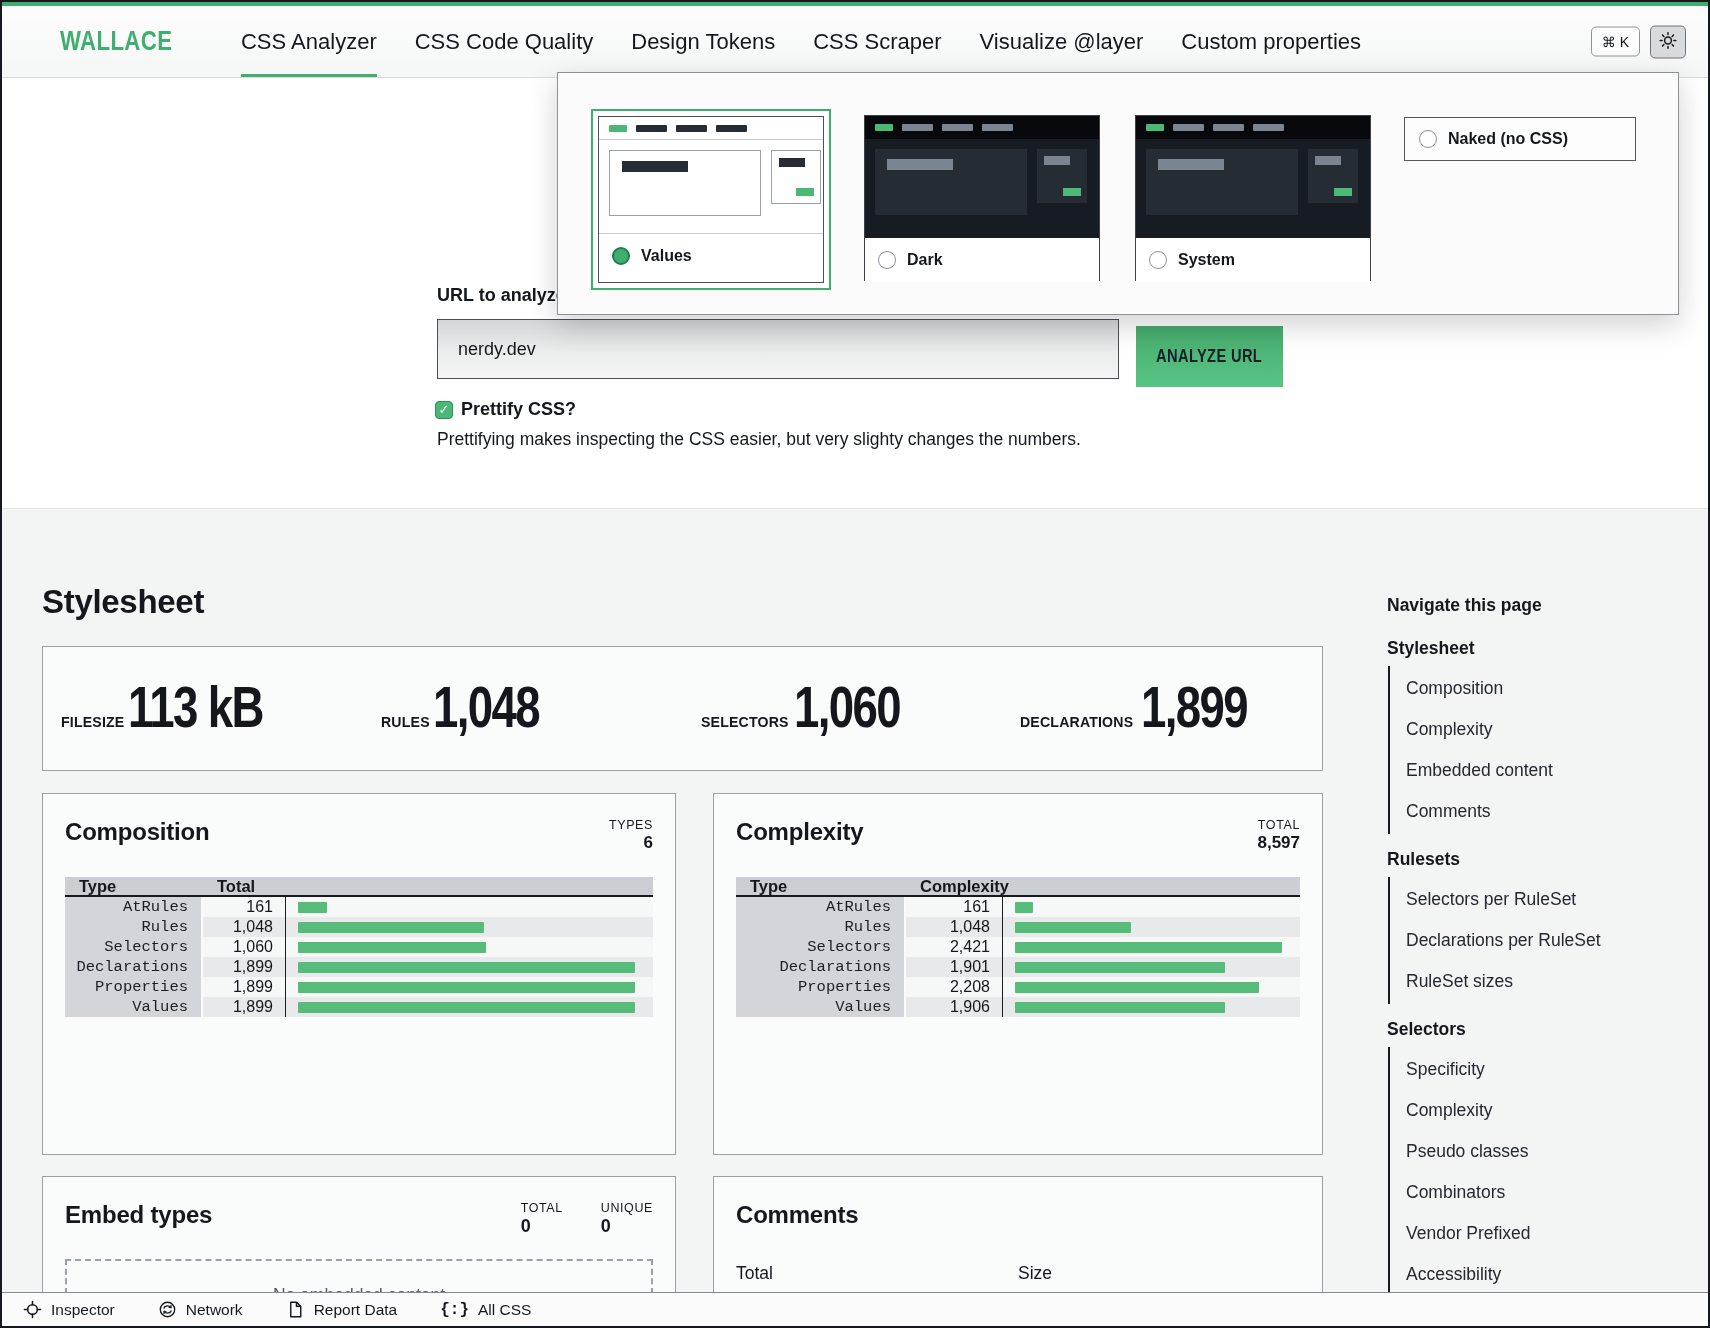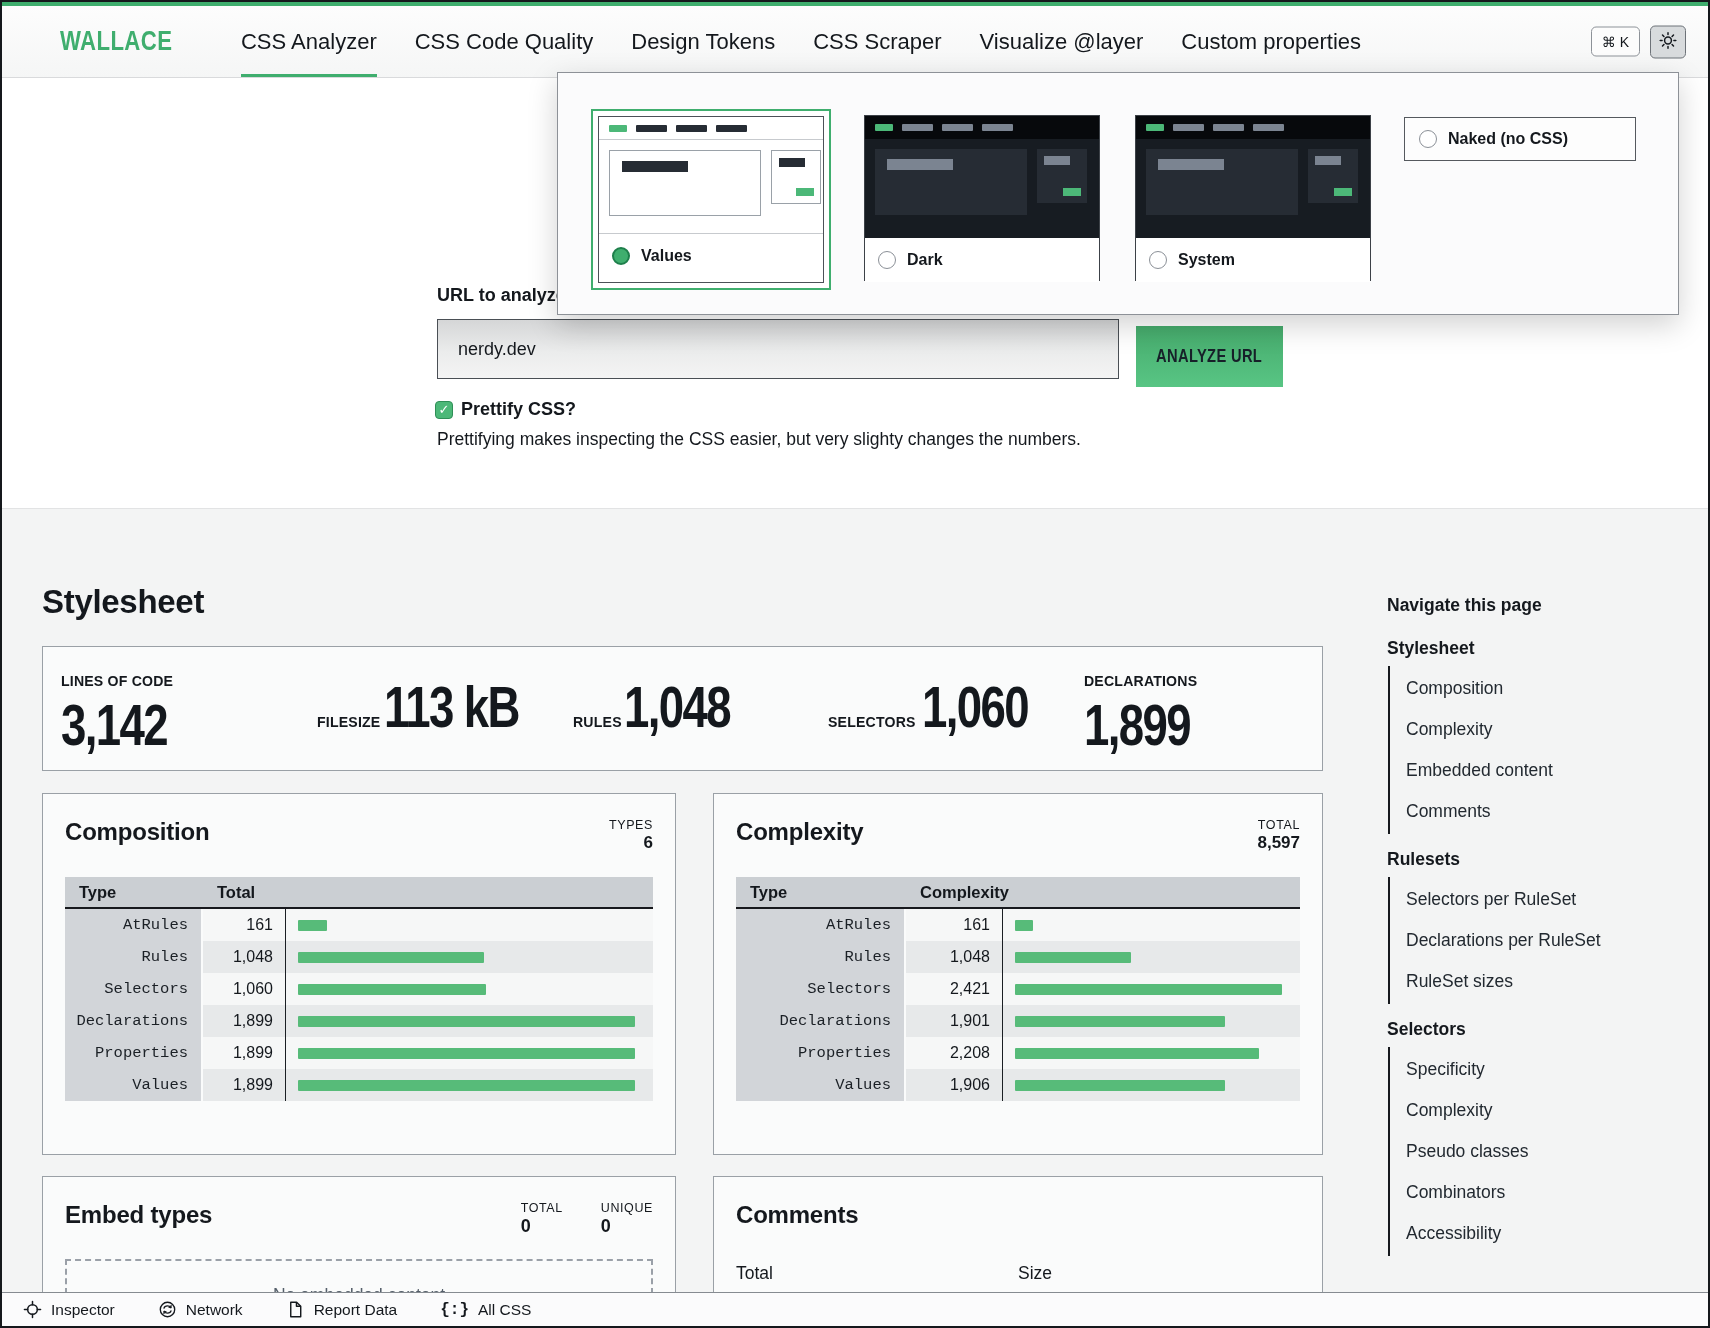--- a/index.html
+++ b/index.html
@@ -102,21 +102,21 @@
   .tbl{margin-top:24px;}
   .trow{display:grid; align-items:stretch;}
   .comp-grid{grid-template-columns:138px 82px 1fr;}
   .cx-grid{grid-template-columns:170px 96px 1fr;}
   .thead{background:#cbcfd3; border-bottom:2px solid #17191d; height:38px;}
   .thead .hc{display:flex; align-items:center; font-size:16.5px; font-weight:700; padding-left:14px;}
   .trow .c1{background:#d2d5d9; display:flex; align-items:center; justify-content:flex-end; padding-right:13px;
             font-family:"Liberation Mono","DejaVu Sans Mono",monospace; font-size:15.5px; color:#1b2026; border-right:2px solid #fafbfb;}
   .trow .c2{display:flex; align-items:center; justify-content:flex-end; padding-right:12px; font-size:16px;}
   .trow .c3{display:flex; align-items:center; padding:0 18px 0 12px; border-left:1.5px solid #1b1f24;}
-  .trow{height:32px;text-align:right;}
+  .trow{height:20px;text-align:right;}
   .trow:nth-child(even) .c2,.trow:nth-child(even) .c3{background:#f6f7f7;}
   .trow:nth-child(odd) .c2,.trow:nth-child(odd) .c3{background:#e7e9ea;}
   .bar-fill{height:11px; background:var(--bar); border-radius:1px;}
 
   .dashed-box{margin-top:22px; border:2px dashed #9aa0a8; height:112px; display:flex; justify-content:center; padding-top:24px;
               font-size:17.5px; color:#555f6a;}
   .fields{display:grid; grid-template-columns:1fr 1fr; margin-top:34px;}
   .field-label{font-size:17.5px; color:#14181d;}
   .field-value{margin-top:4px; font-size:32px; font-weight:800; letter-spacing:-1px; display:inline-block; transform:scaleX(.85); transform-origin:0 50%;}
 
@@ -252,21 +252,20 @@
   <div class="check-row">
     <div class="checkbox">✓</div>
     <label>Prettify CSS?</label>
   </div>
   <div class="hint">Prettifying makes inspecting the CSS easier, but very slighty changes the numbers.</div>
 
   <section class="results">
     <h1 class="page-title">Stylesheet</h1>
 
     <div class="card stats" id="stats">
-        <div class="stat"><div class="stat-label">LINES OF CODE</div><div class="stat-value">3,142</div></div>
         <div class="stat"><div class="stat-label">FILESIZE</div><div class="stat-value">113 kB</div></div>
         <div class="stat"><div class="stat-label">RULES</div><div class="stat-value">1,048</div></div>
         <div class="stat"><div class="stat-label">SELECTORS</div><div class="stat-value">1,060</div></div>
         <div class="stat"><div class="stat-label">DECLARATIONS</div><div class="stat-value">1,899</div></div>
       </div>
 
     <div class="card panel panel-comp">
       <div class="panel-head">
         <div class="panel-title">Composition</div>
         <div class="meta">
@@ -426,20 +425,21 @@
             <li>Selectors per RuleSet</li>
             <li>Declarations per RuleSet</li>
             <li>RuleSet sizes</li>
           </ul>
           <div class="toc-h">Selectors</div>
           <ul>
             <li>Specificity</li>
             <li>Complexity</li>
             <li>Pseudo classes</li>
             <li>Combinators</li>
+            <li>Vendor Prefixed</li>
             <li>Accessibility</li>
           </ul>
         </div>
     </aside>
   </section>
 
   <footer class="toolbar" id="toolbar">
       <div class="tool-item">
         <span class="ic">
           <svg viewBox="0 0 24 24" width="19" height="19">

